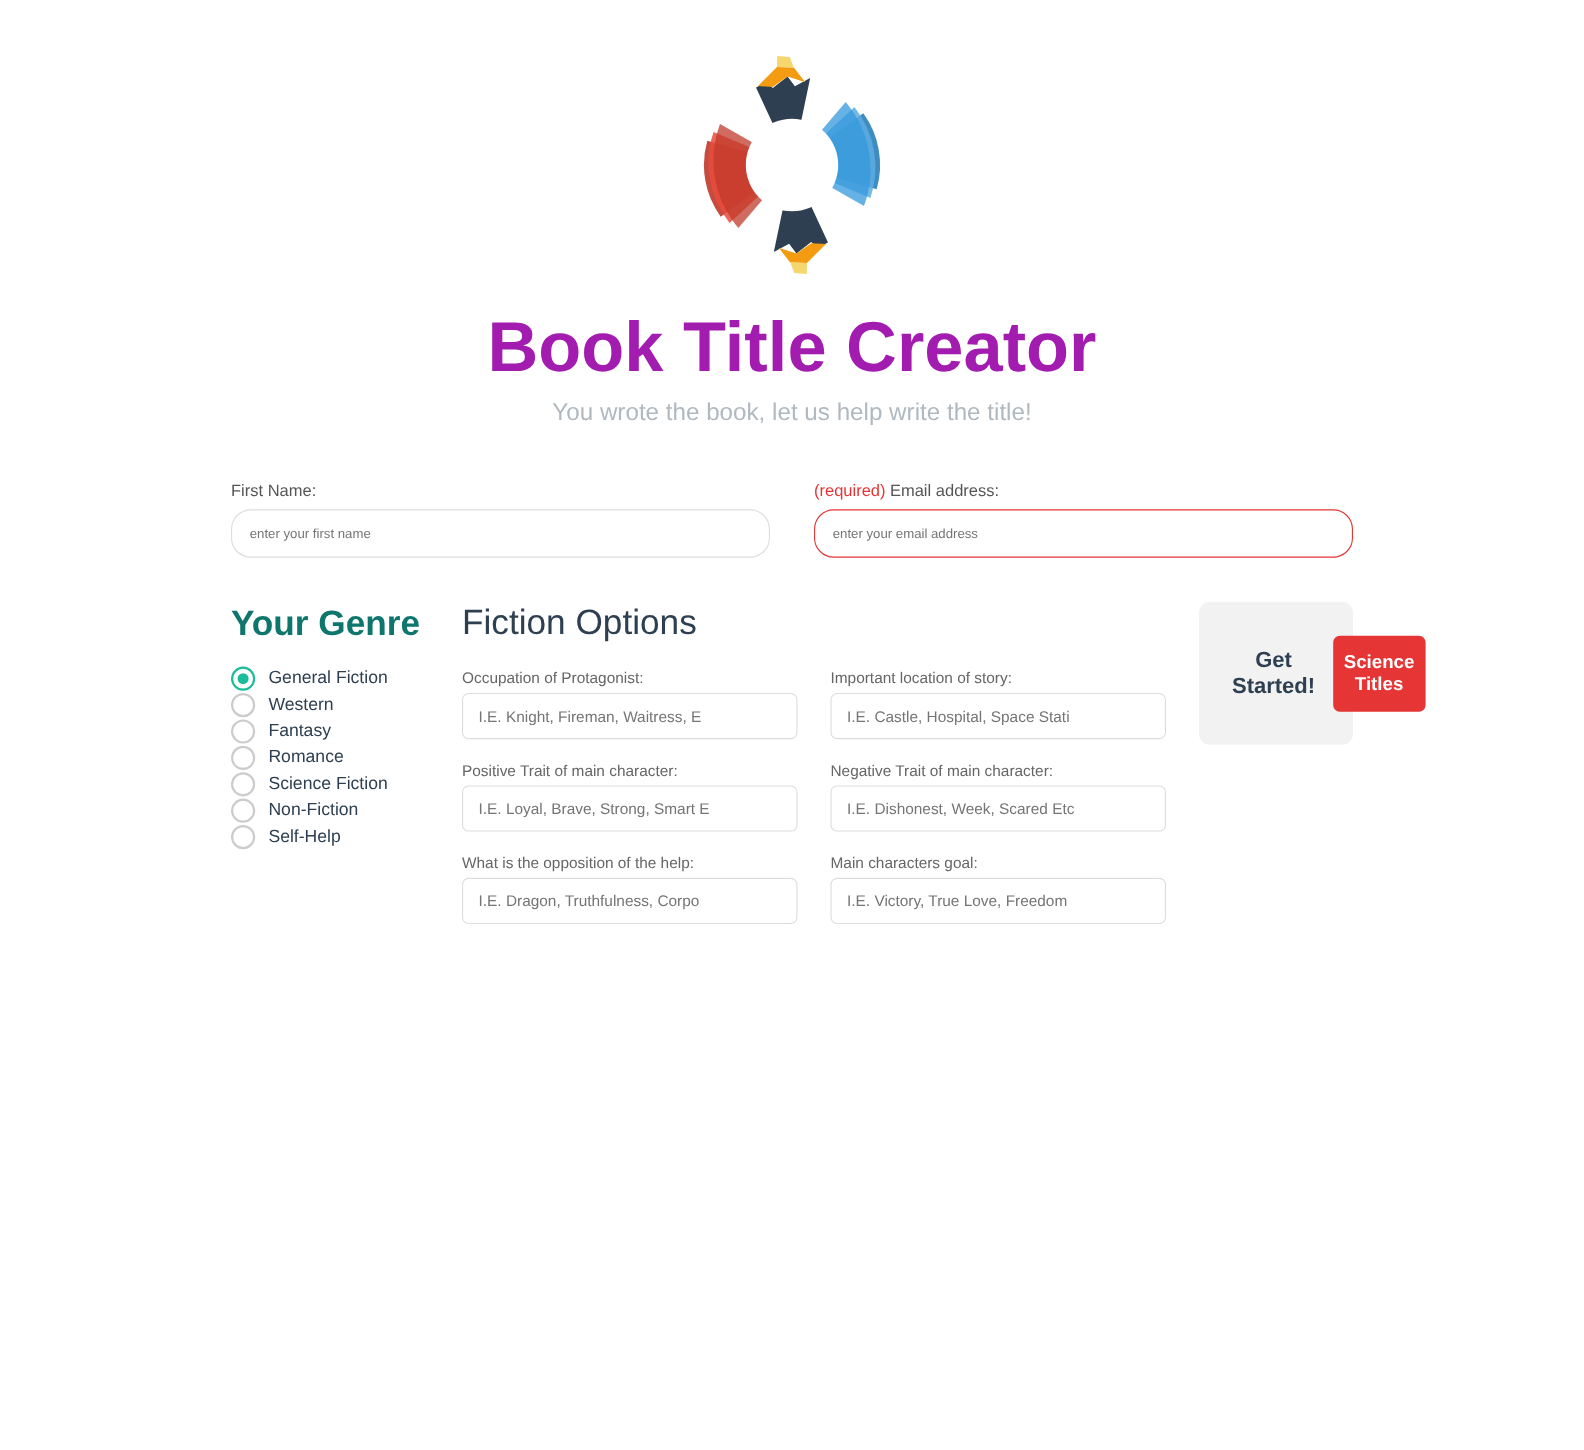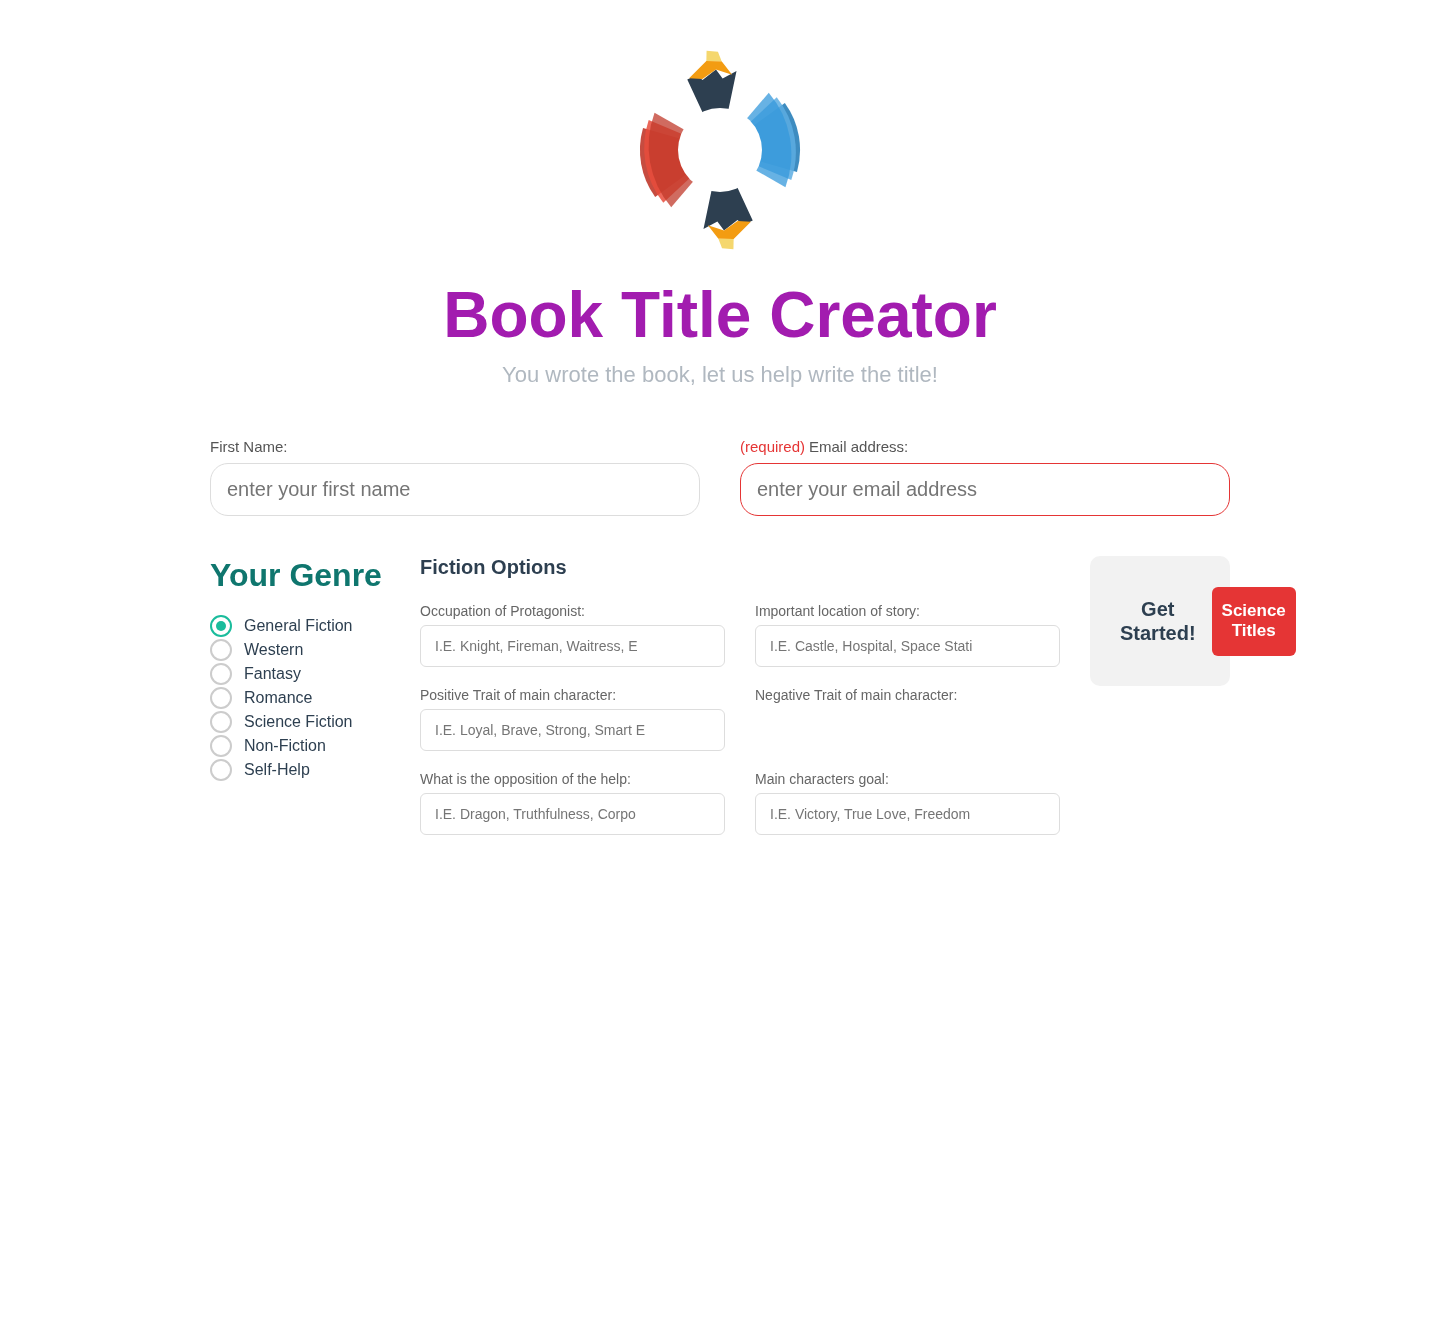--- a/index.html
+++ b/index.html
@@ -54,21 +54,21 @@
     .required-tag {
       color: #e53535;
       font-size: 15px;
       margin-right: 4px;
     }
     .text-input {
       width: 100%;
       padding: 14px 16px;
       border: 1.5px solid #ddd;
       border-radius: 18px;
-      font-size: 20px;
+      font-size: 12px;
       color: #aaa;
       outline: none;
     }
     .text-input.error-border {
       border-color: #e53535;
     }
     .main-content {
       display: flex;
       gap: 0;
       align-items: flex-start;
@@ -118,22 +118,22 @@
     }
     .genre-label {
       font-size: 16px;
       color: #2d3f50;
     }
     .fiction-section {
       flex: 1;
       padding: 0 30px;
     }
     .fiction-title {
-      font-size: 20px;
-      font-weight: 700;
+      font-size: 32px;
+      font-weight: 400;
       color: #2d3f50;
       margin-bottom: 24px;
     }
     .fiction-grid {
       display: grid;
       grid-template-columns: 1fr 1fr;
       gap: 20px 30px;
     }
     .fiction-field {
       display: flex;
@@ -294,20 +294,21 @@
           <div class="fiction-field">
             <label class="fiction-field-label">Important location of story:</label>
             <input type="text" class="fiction-input" placeholder="I.E. Castle, Hospital, Space Stati" style="">
           </div>
           <div class="fiction-field">
             <label class="fiction-field-label">Positive Trait of main character:</label>
             <input type="text" class="fiction-input" placeholder="I.E. Loyal, Brave, Strong, Smart E" style="">
           </div>
           <div class="fiction-field">
             <label class="fiction-field-label">Negative Trait of main character:</label>
+            <input type="text" class="fiction-input" placeholder="I.E. Dishonest, Week, Scared Etc" style="">
           </div>
           <div class="fiction-field">
             <label class="fiction-field-label">What is the opposition of the help:</label>
             <input type="text" class="fiction-input" placeholder="I.E. Dragon, Truthfulness, Corpo" style="">
           </div>
           <div class="fiction-field">
             <label class="fiction-field-label">Main characters goal:</label>
             <input type="text" class="fiction-input" placeholder="I.E. Victory, True Love, Freedom" style="">
           </div>
         </div>

